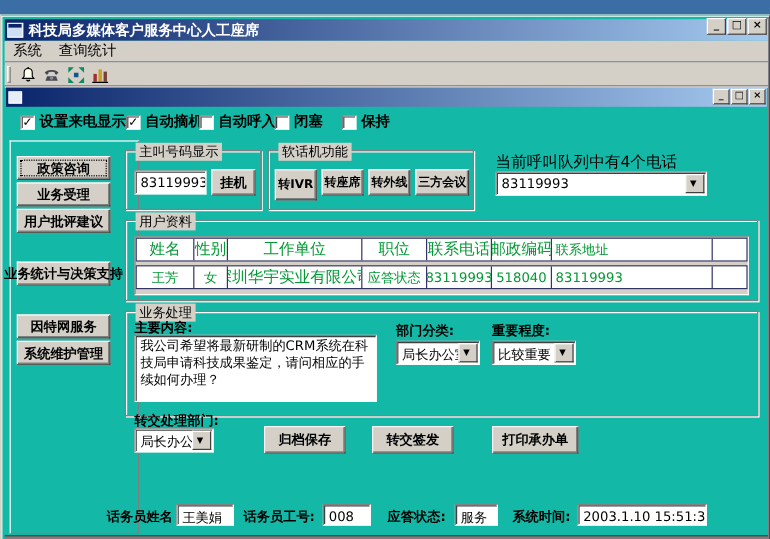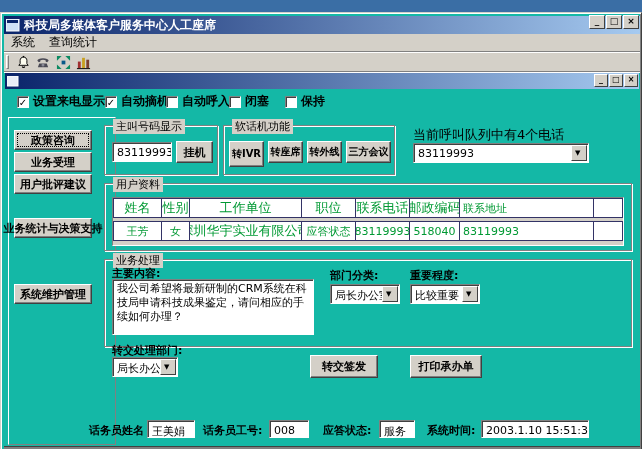--- a/index.html
+++ b/index.html
@@ -173,20 +173,21 @@
       <span class="cbbox"></span>
       <span class="cblabel">保持</span>
     </div>
   </div>
 
   <div class="sidepanel">
     <div class="sbtn focused" style="top:12px">政策咨询</div>
     <div class="sbtn" style="top:34px">业务受理</div>
     <div class="sbtn" style="top:56px">用户批评建议</div>
     <div class="sbtn" style="top:100px">业务统计与决策支持</div>
+    <div class="sbtn" style="top:144px">因特网服务</div>
     <div class="sbtn" style="top:166px">系统维护管理</div>
   </div>
 
   <div class="groupbox" style="left:103px; top:112px; width:114px; height:50px;text-decoration:underline;">
     <span class="legend">主叫号码显示</span>
     <div class="field" style="position:absolute; left:7px; top:16px; width:60px; height:20px;">83119993</div>
     <div class="btn" style="position:absolute; left:71px; top:15px; width:37px; height:22px;">挂机</div>
   </div>
 
   <div class="groupbox" style="left:222px; top:112px; width:172px; height:50px;">
@@ -246,20 +247,21 @@
       <span class="val">比较重要</span>
       <span class="drop"></span>
     </div>
 
     <div class="lbl" style="left:7px; top:83px;">转交处理部门:</div>
     <div class="combo" style="left:7px; top:97px; width:66px;">
       <span class="val">局长办公室</span>
       <span class="drop"></span>
     </div>
 
+    <div class="btn" style="position:absolute; left:115px; top:95px; width:68px; height:23px;">归档保存</div>
     <div class="btn" style="position:absolute; left:205px; top:95px; width:68px; height:23px;">转交签发</div>
     <div class="btn" style="position:absolute; left:305px; top:95px; width:72px; height:23px;">打印承办单</div>
   </div>
 
   <div class="lbl" style="left:88px; top:410px;">话务员姓名</div>
   <div class="field" style="position:absolute; left:146px; top:407px; width:48px; height:18px;">王美娟</div>
 
   <div class="lbl" style="left:202px; top:410px;">话务员工号:</div>
   <div class="field" style="position:absolute; left:268px; top:407px; width:40px; height:18px;">008</div>
 

